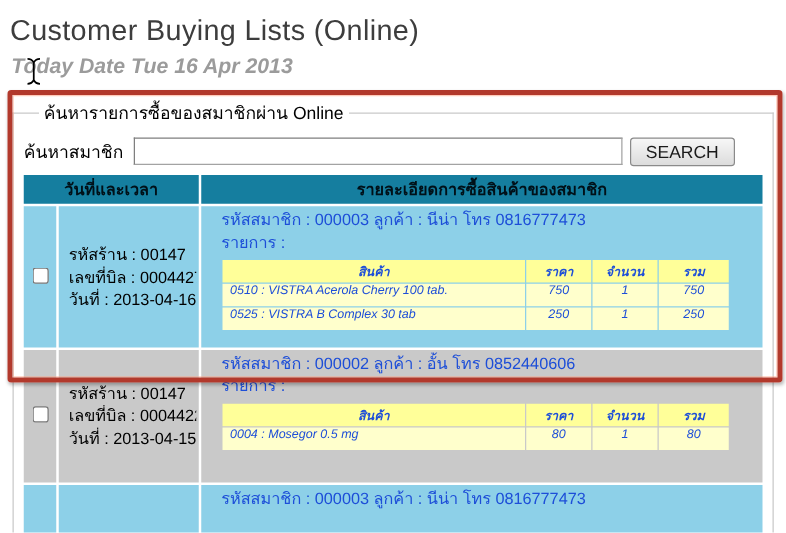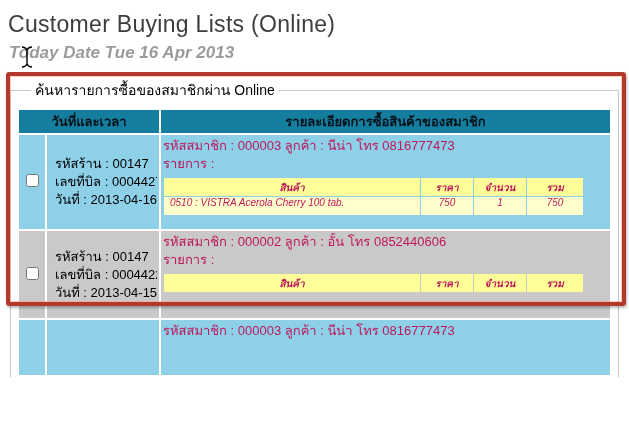--- a/index.html
+++ b/index.html
@@ -56,21 +56,21 @@
   table.results th.hd{
     background:#157e9f;color:#001018;font-weight:bold;font-size:13px;
     height:18px;text-align:center;padding:1px 2px;margin-top:43px;
   }
   col.c-cb{width:26px;} col.c-info{width:112px;}
   tr.member-row td{vertical-align:top;}
   tr.row-blue td{background:#8dd0e8;}
   tr.row-gray td{background:#c9c9c9;}
   td.cb-cell{text-align:center;vertical-align:middle !important;}
   td.info-cell{vertical-align:middle !important;padding:0 2px 0 8px;line-height:18px;color:#000;}
-  td.detail-cell{padding:2px 6px 13px 2px;color:#be185d;}
+  td.detail-cell{padding:2px 6px 13px 16px;color:#1d4ed8;}
   td.detail-cell.pad-deep{padding-bottom:25px;}
   .dline{height:18px;line-height:18px;white-space:nowrap;overflow:hidden;}
   
   table.items{
     border-collapse:separate;border-spacing:1px;margin-top:4px;
     width:calc(100% - 20px);font-size:10px;table-layout:fixed;font-style:italic;
   }
   table.items th{
     background:#ffff99;font-weight:bold;height:18px;padding:0 4px;text-align:center;
   }
@@ -90,20 +90,25 @@
 
 <svg class="ibeam" width="12" height="22" viewBox="0 0 12 22">
   <path d="M1 1 C3.5 1 5 2 6 4 C7 2 8.5 1 11 1 M6 4 L6 18 M1 21 C3.5 21 5 20 6 18 C7 20 8.5 21 11 21" fill="none" stroke="#000" stroke-width="1.4"></path>
 </svg>
 
 <div class="annotation"></div>
 
 <fieldset class="search-panel">
   <legend>ค้นหารายการซื้อของสมาชิกผ่าน Online</legend>
 
+  <div class="search-row">
+    <span class="search-label">ค้นหาสมาชิก</span>
+    <input class="search-input" type="text" value="" style="">
+    <button class="search-button">SEARCH</button>
+  </div>
 
   <table class="results">
     <colgroup>
         <col class="c-cb">
         <col class="c-info">
         <col>
       </colgroup>
     <tbody>
         <tr>
       <th class="hd" colspan="2">วันที่และเวลา</th>
@@ -135,20 +140,26 @@
             <th>ราคา</th>
             <th>จำนวน</th>
             <th>รวม</th>
           </tr>
           <tr>
             <td>0510 : VISTRA Acerola Cherry 100 tab.</td>
             <td class="num">750</td>
             <td class="num">1</td>
             <td class="num">750</td>
           </tr>
+          <tr>
+            <td>0525 : VISTRA B Complex 30 tab</td>
+            <td class="num">250</td>
+            <td class="num">1</td>
+            <td class="num">250</td>
+          </tr>
         </tbody>
             </table>
       </td>
     </tr>
 
     <tr class="member-row row-gray">
       <td class="cb-cell">
         <input type="checkbox" style="">
       </td>
       <td class="info-cell">
@@ -166,20 +177,26 @@
                 <col class="c-qty">
                 <col class="c-total">
               </colgroup>
           <tbody>
                 <tr>
             <th>สินค้า</th>
             <th>ราคา</th>
             <th>จำนวน</th>
             <th>รวม</th>
           </tr>
+          <tr>
+            <td>0004 : Mosegor 0.5 mg</td>
+            <td class="num">80</td>
+            <td class="num">1</td>
+            <td class="num">80</td>
+          </tr>
         </tbody>
             </table>
       </td>
     </tr>
 
     <tr class="member-row row-blue partial-row">
       <td class="cb-cell"></td>
       <td class="info-cell"></td>
       <td class="detail-cell">
         <div class="dline">รหัสสมาชิก : 000003 ลูกค้า : นีน่า โทร 0816777473</div>

